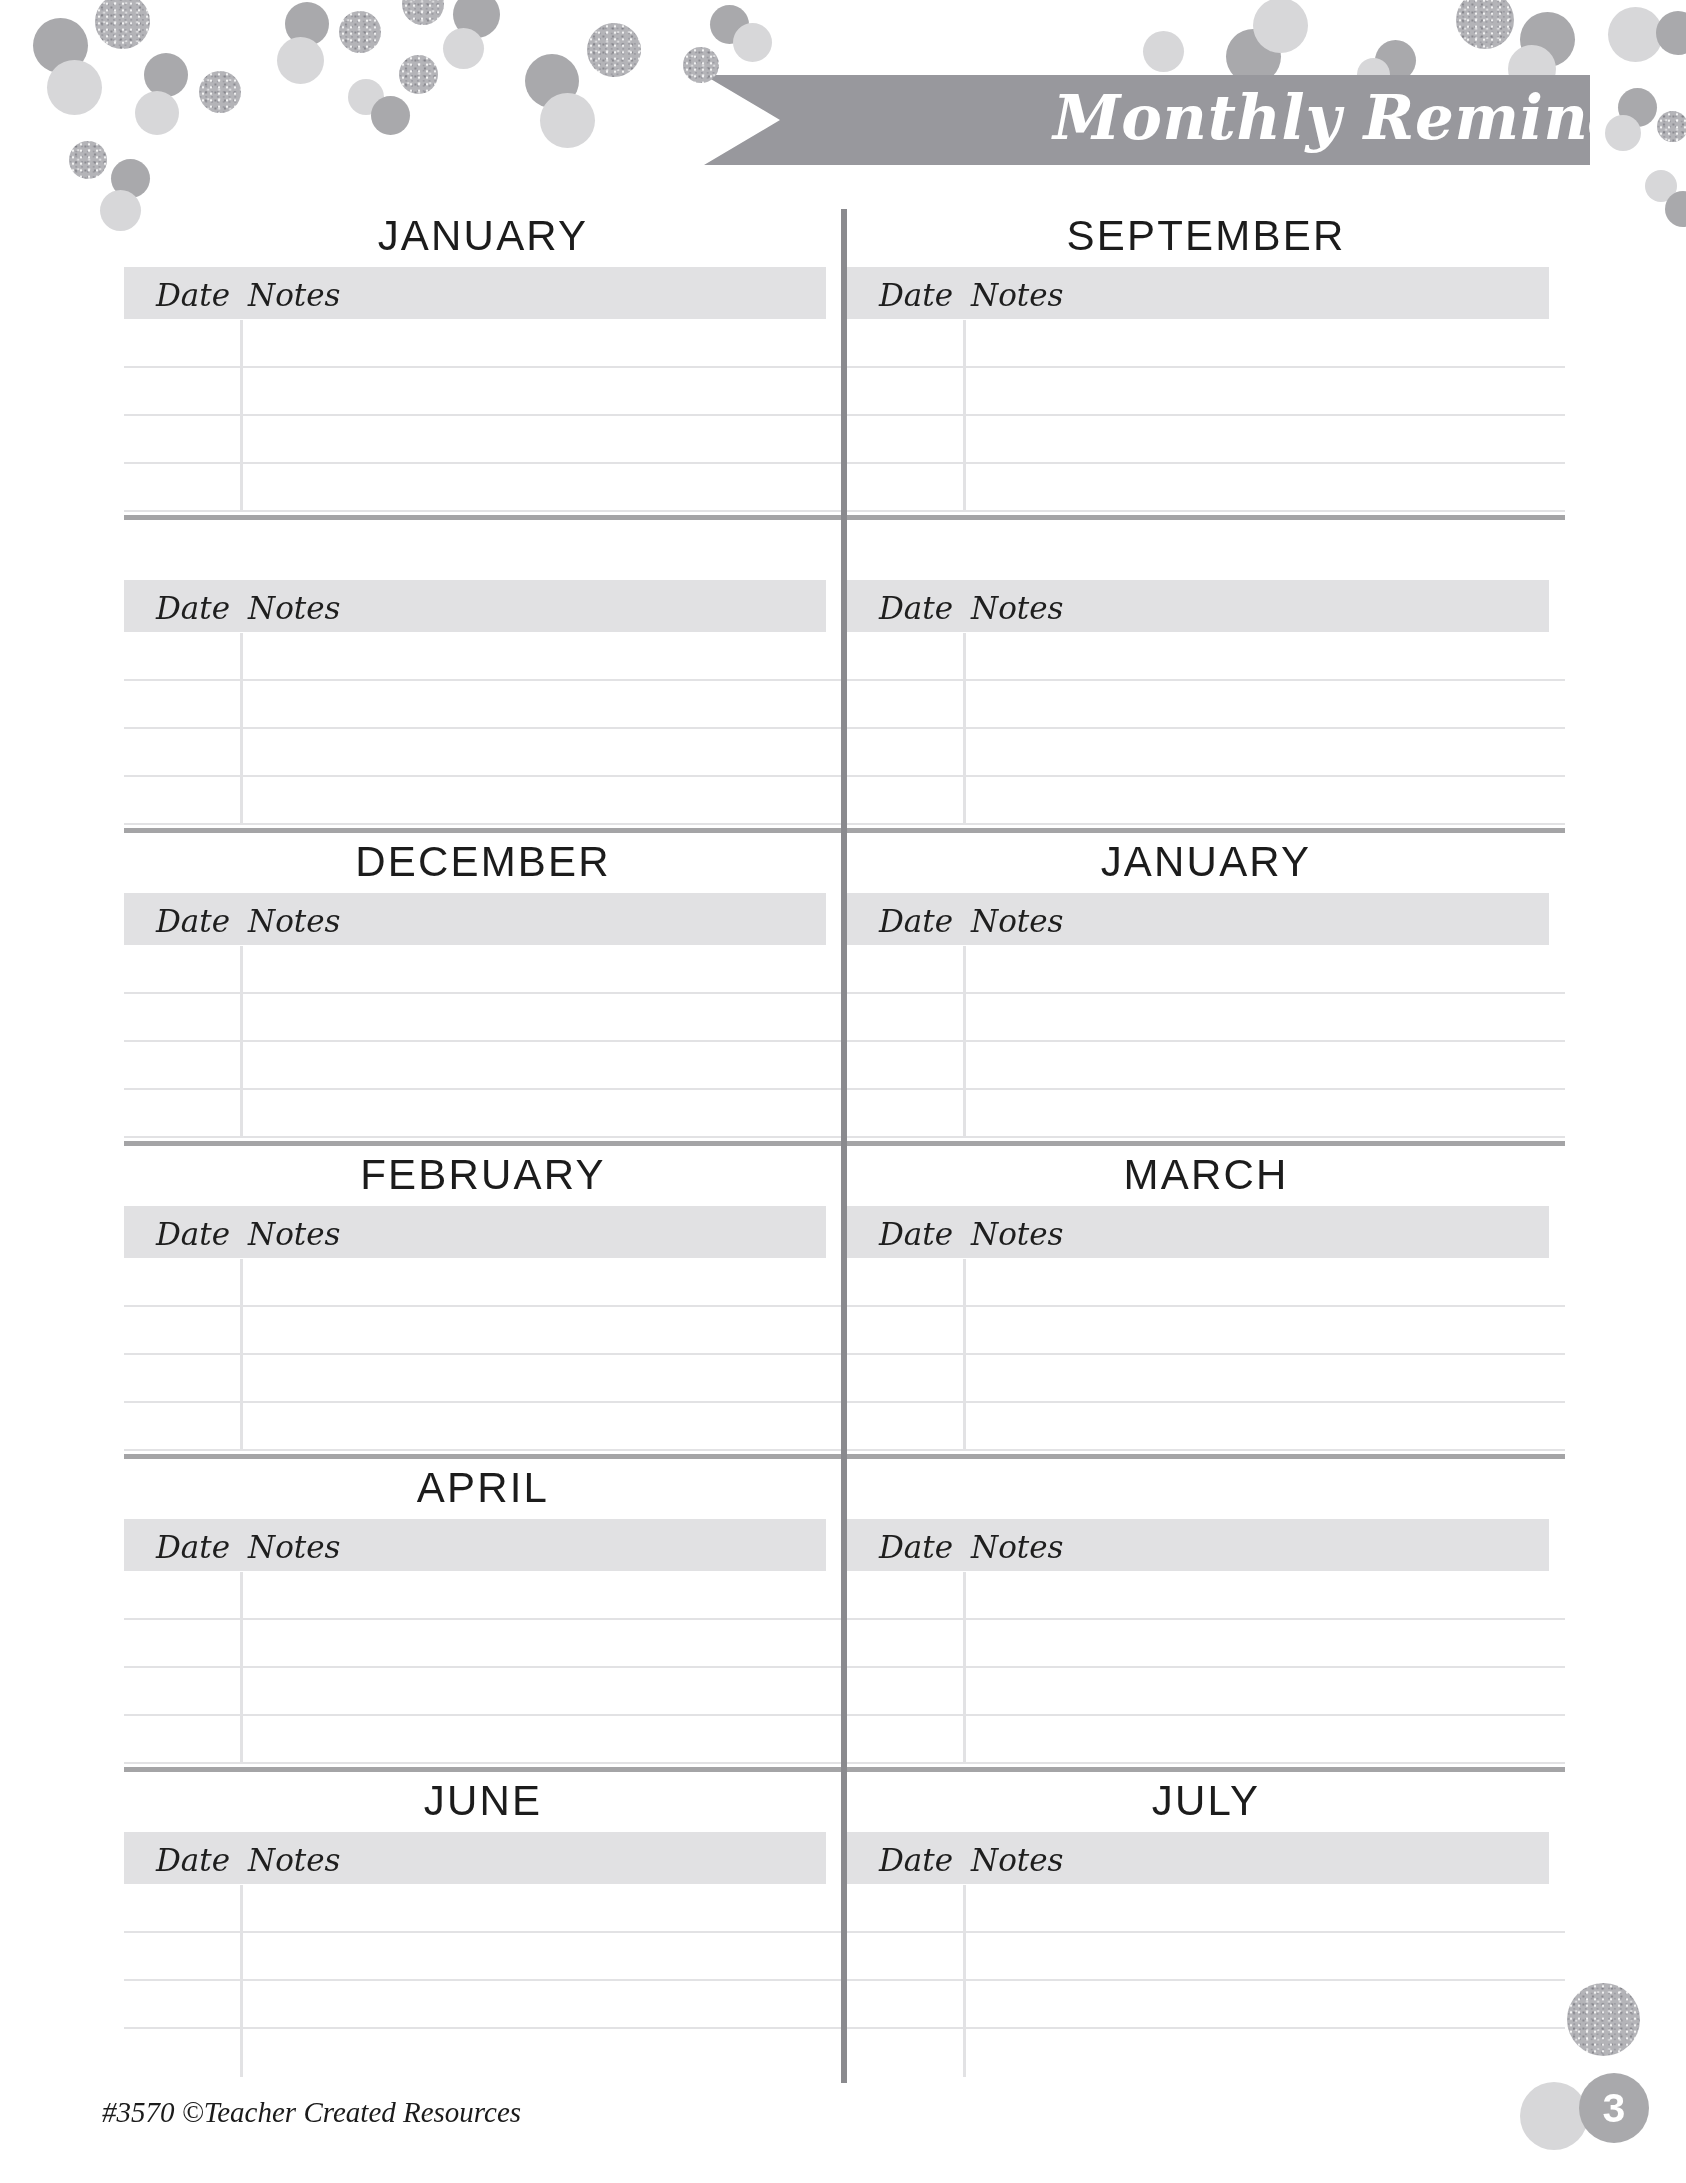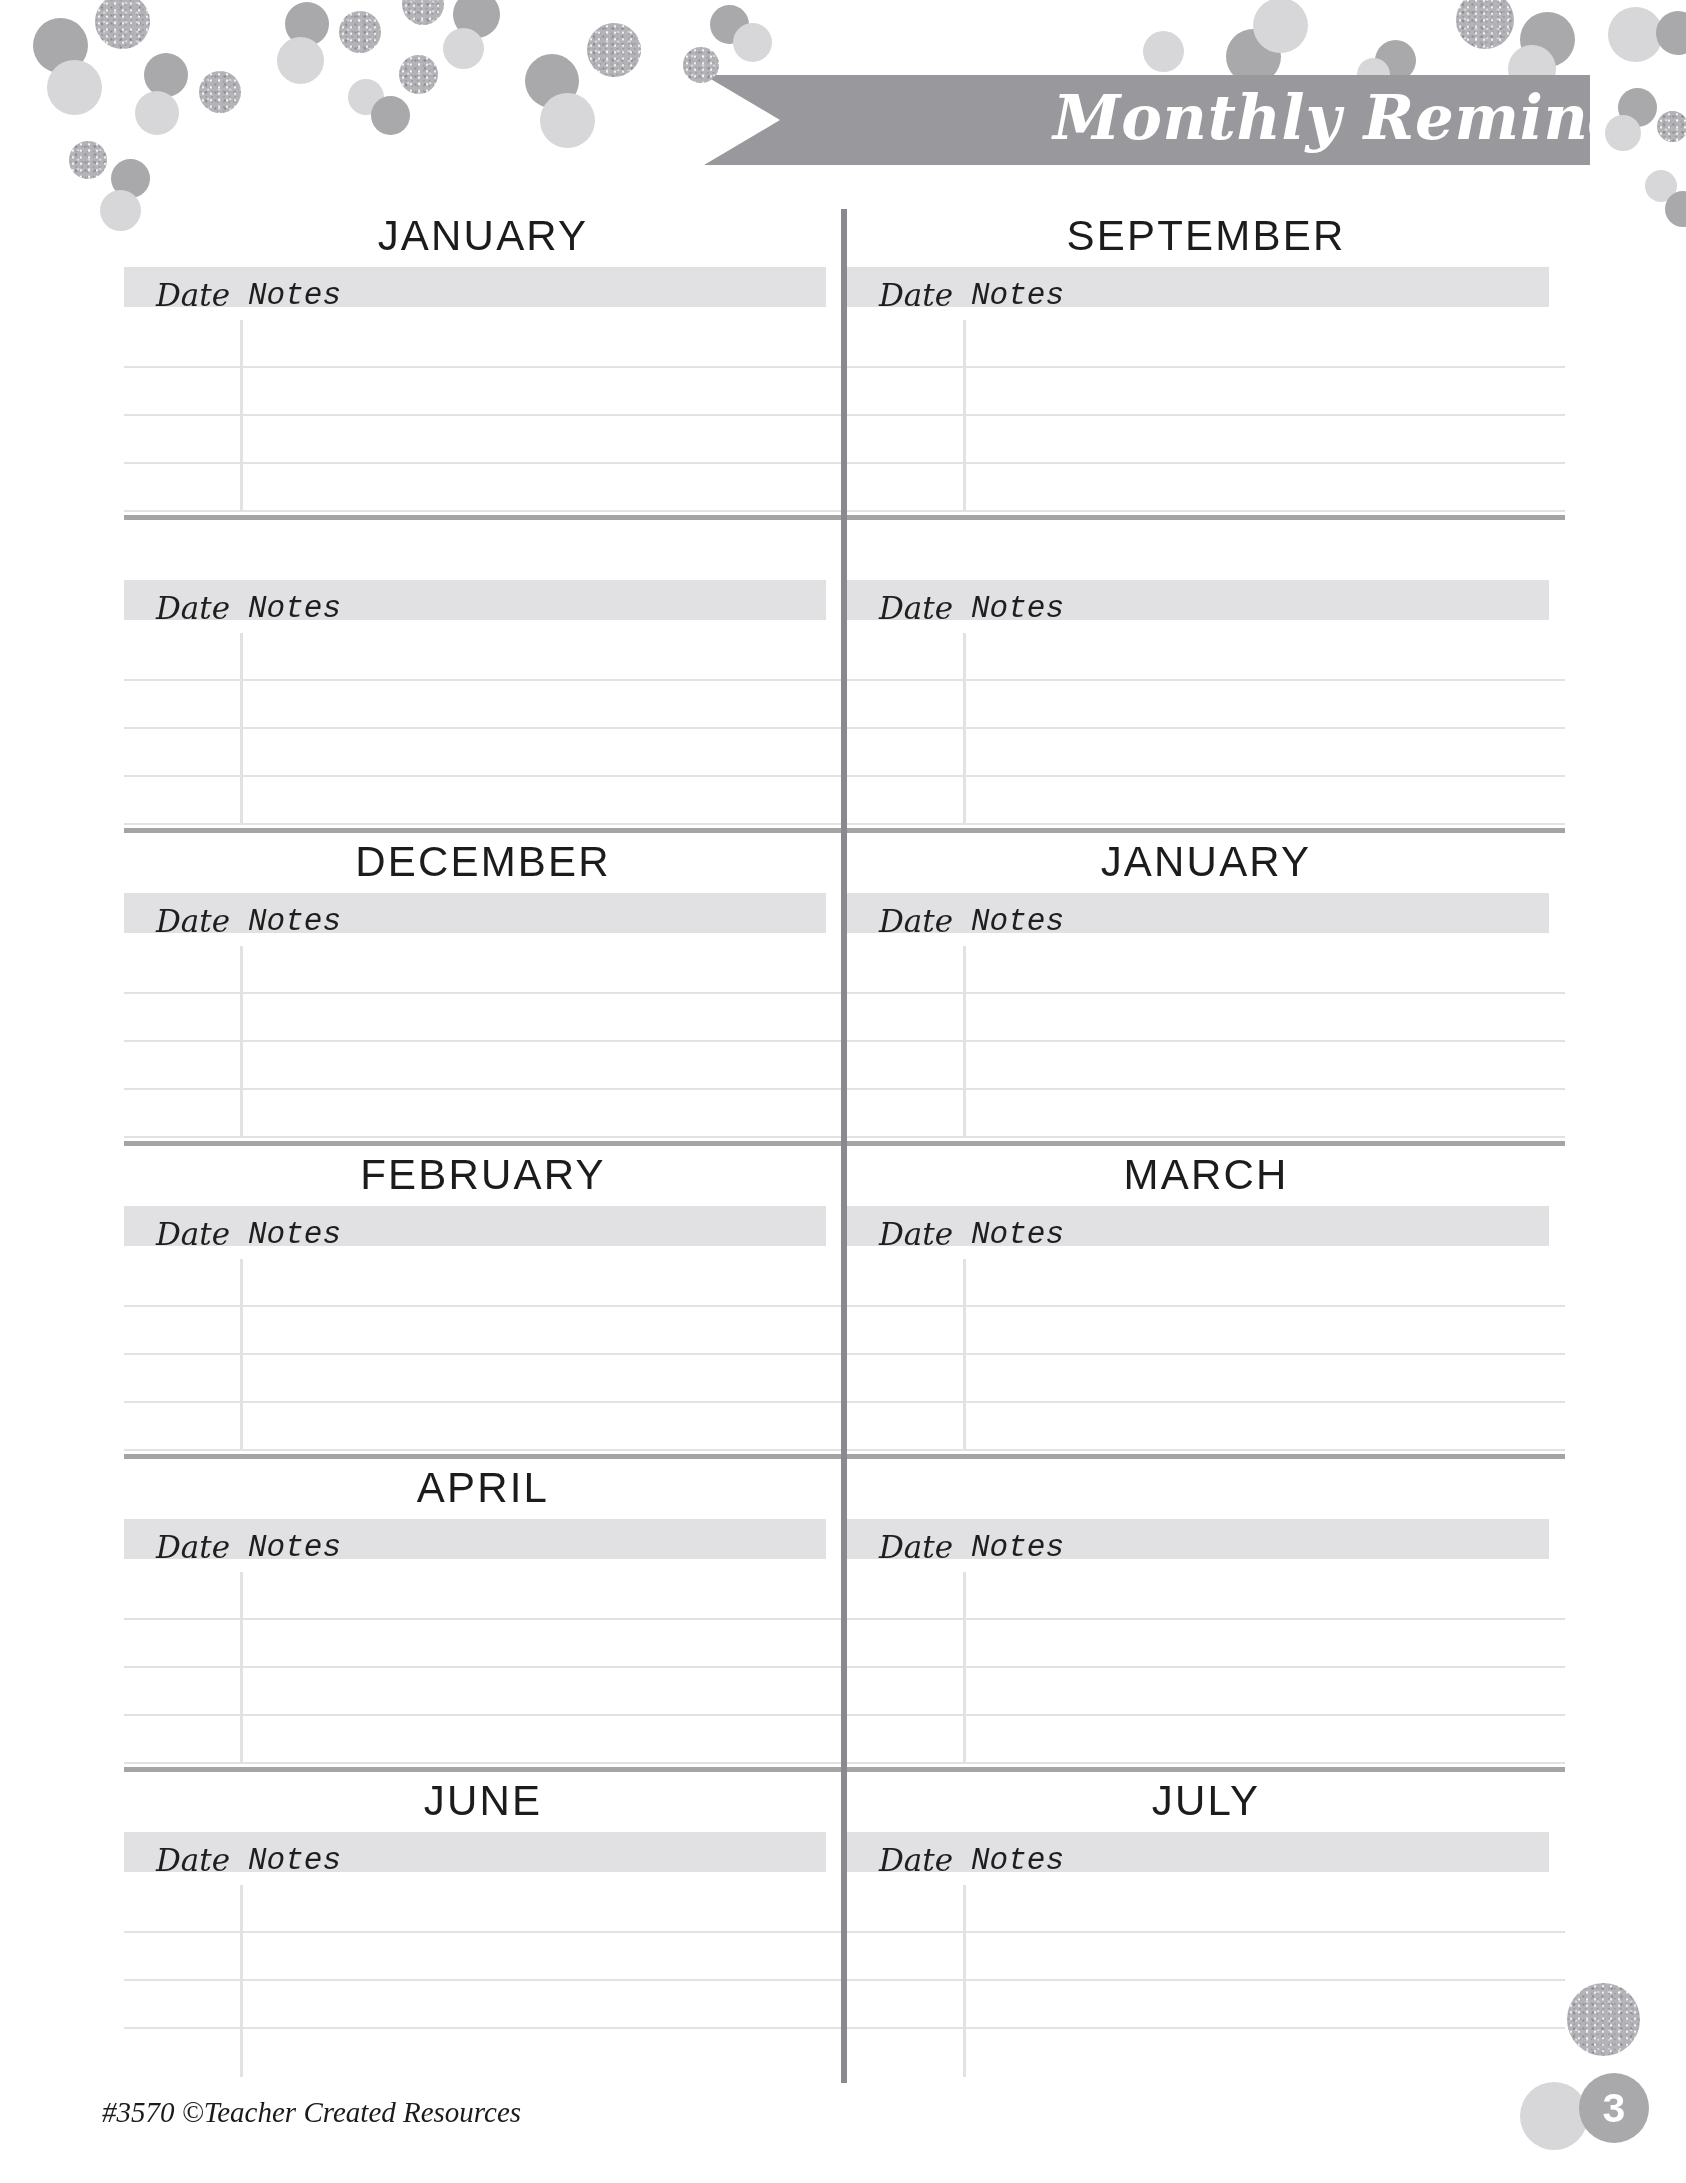--- a/index.html
+++ b/index.html
@@ -43,29 +43,29 @@
   .section{position:absolute;left:124px;width:1441px;height:313px;}
   .month{position:absolute;top:0;height:313px;}
   .month.left{left:0;width:718px;}
   .month.right{left:723px;width:718px;}
   .month-title{
     position:absolute;top:2.9px;left:0;width:100%;height:52px;line-height:52px;
     text-align:center;color:#1c1c1c;font-size:42px;letter-spacing:2.2px;
     font-family:"Liberation Sans",sans-serif;
   }
   .month-bar{
-    position:absolute;top:60px;left:0;right:16px;height:40px;background:#e1e1e3;
+    position:absolute;top:60px;left:0;right:16px;height:52px;background:#e1e1e3;
   }
   .lbl{
     position:absolute;top:0;height:52px;line-height:57px;color:#1e1e1e;
     font-family:"DejaVu Serif","Liberation Serif",serif;
     font-style:italic;font-size:31px;
   }
   .lbl-date{left:32px;}
-  .lbl-notes{left:124px;font-family:Liberation Mono, monospace;}
+  .lbl-notes{left:124px;}
   .rows{
     position:absolute;top:113px;left:0;right:0;height:192px;
     background:repeating-linear-gradient(to bottom,transparent 0 46px,#e2e2e4 46px 48px);
   }
   .rows.open-bottom{
     background:repeating-linear-gradient(to bottom,transparent 0 46px,#e2e2e4 46px 48px) top left/100% 146px no-repeat;
   }
   .vsep{position:absolute;left:116px;top:0;bottom:0;width:2.9px;background:#e2e2e4;}
   .sec-divider{position:absolute;left:0;right:0;top:308px;height:5.1px;background:#a4a4a6;}
   

